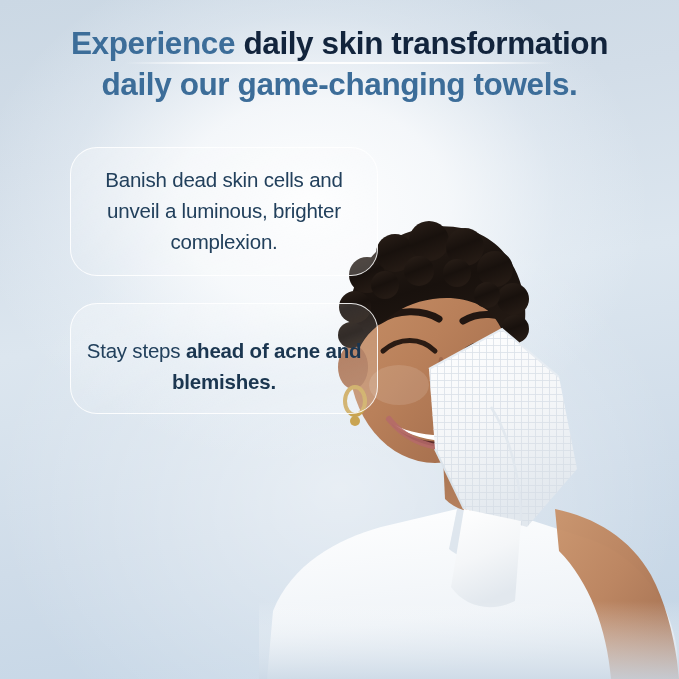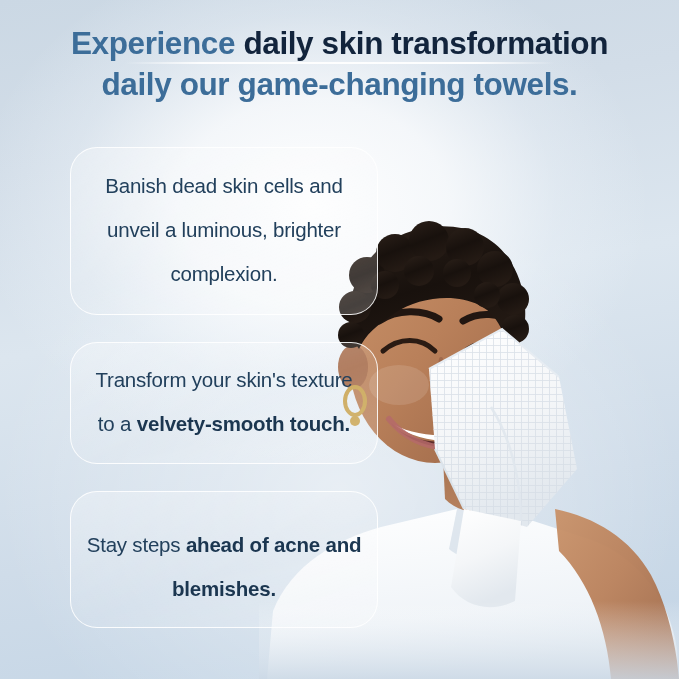--- a/index.html
+++ b/index.html
@@ -57,21 +57,21 @@
     border-radius:27px;
     background:linear-gradient(160deg, rgba(255,255,255,0.30) 0%, rgba(255,255,255,0.10) 55%, rgba(255,255,255,0.22) 100%);
     text-align:center;
     padding:16px 14px 18px 14px;
     margin-bottom:27px;
   }
   .card:last-child { margin-bottom:0; }
   .card-text {
     color:#22405c;
     font-size:20.5px;
-    line-height:44px;
+    line-height:31px;
     letter-spacing:-0.2px;
     font-weight:400;
   }
   .card-text b { font-weight:700; color:#1b3category; }
   .card-text b { font-weight:700; color:#1b3650; }
   .card-2 { padding-top:15px; padding-bottom:17px; }
   .card-3 { padding-top:31px; padding-bottom:16px; }
 
   
   .photo {
@@ -94,23 +94,20 @@
     <span class="hl-line hl-accent">daily our game-changing towels.</span>
   </div>
   <div class="hl-rule"></div>
 
   <div class="cards">
 
     <div class="card card-1">
       <div class="card-text"><span>Banish dead skin cells and unveil a luminous, brighter complexion.</span></div>
     </div>
 
-    <div class="card card-2">
-      <div class="card-text"><span>Transform your skin's texture to a </span><b>velvety-smooth touch.</b></div>
-    </div>
 
     <div class="card card-3">
       <div class="card-text"><span>Stay steps </span><b>ahead of acne and blemishes.</b></div>
     </div>
 
   </div>
 
   <div class="photo">
     <svg viewBox="0 0 420 470" preserveAspectRatio="xMidYMax meet">
       <defs>

